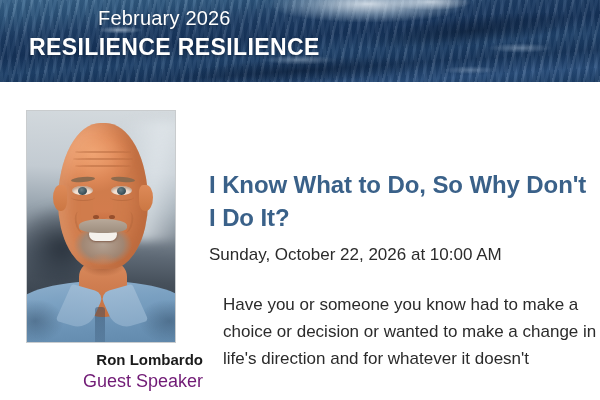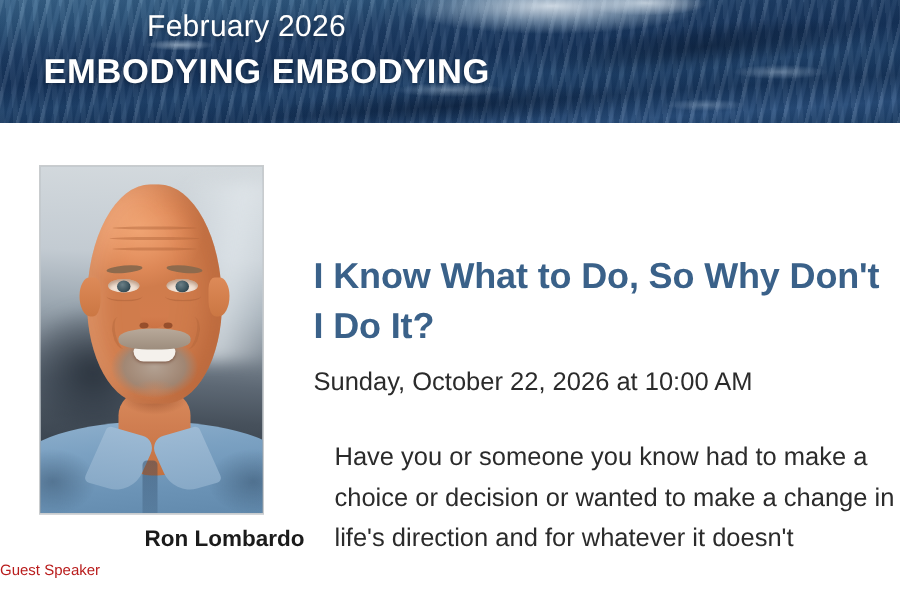--- a/index.html
+++ b/index.html
@@ -397,24 +397,24 @@
     font-size: 15px;
     font-weight: 700;
     color: #1b1b1b;
     line-height: 20px;
   }
   #speaker-role {
     position: absolute;
     left: 0;
     top: 371px;
     width: 203px;
-    text-align: left;
-    font-size: 10px;
+    text-align: right;
+    font-size: 18px;
     font-weight: 400;
-    color: #b91c1c;
+    color: #701a75;
     line-height: 20px;
   }
 
   
   #event-title {
     position: absolute;
     left: 209px;
     top: 168px;
     width: 380px;
     font-size: 24px;
@@ -451,21 +451,21 @@
 </head>
 <body>
 
 <div id="page">
 
   <div id="banner">
     <div class="water"></div>
     <div class="dark-trough"></div>
     <div class="dark-trough2"></div>
     <div id="banner-month">February 2026</div>
-    <div id="banner-title">EMBODYING EMBODYING</div>
+    <div id="banner-title">RESILIENCE RESILIENCE</div>
   </div>
 
   <div id="photo-frame">
     <div class="portrait">
       <div class="bg-blur"></div>
       <div class="bg-dark-blob"></div>
       <div class="bg-light-strip"></div>
 
       <div class="shirt"></div>
       <div class="shirt-shadow"></div>

